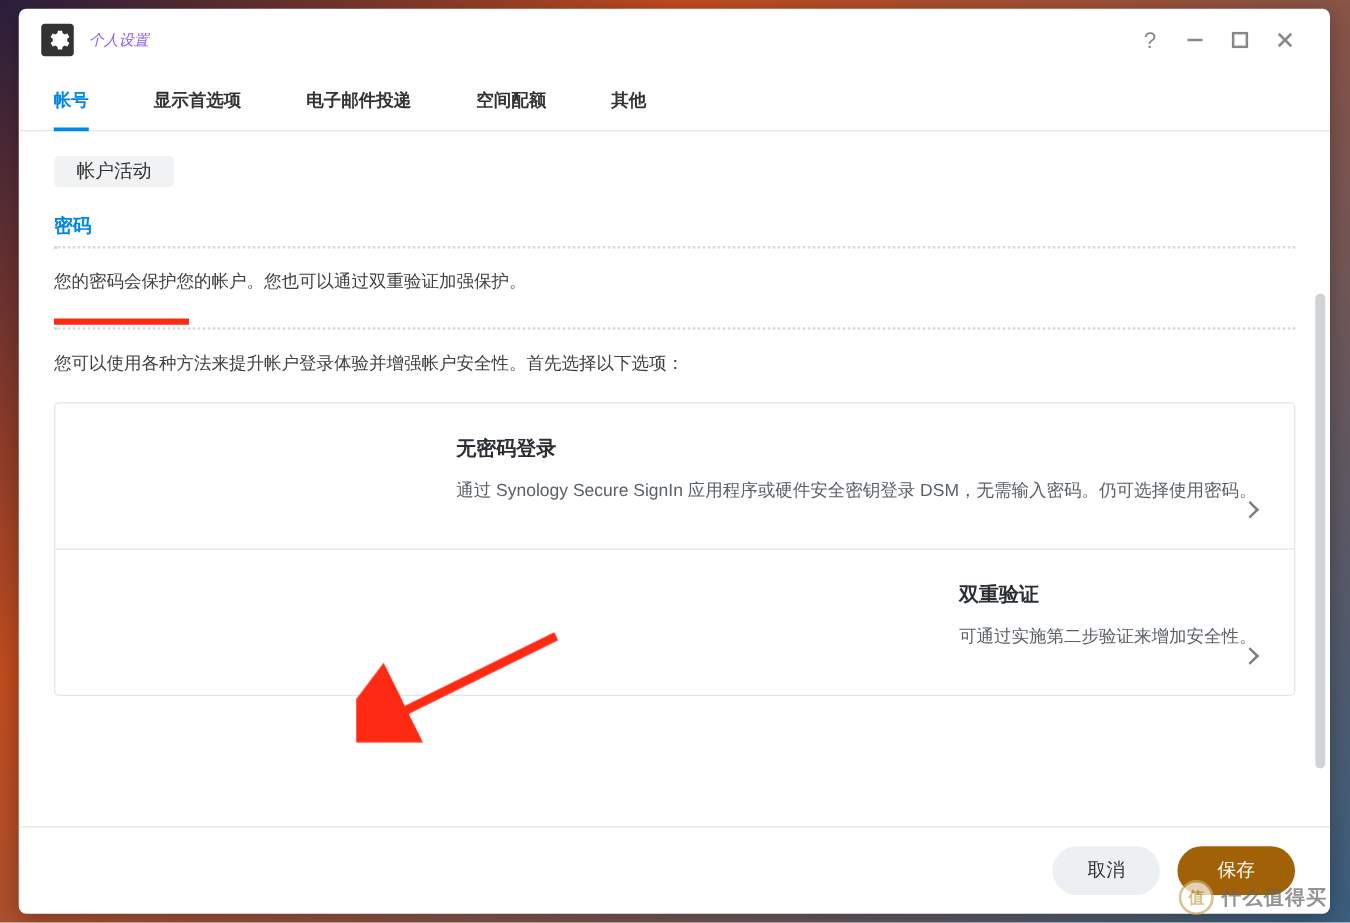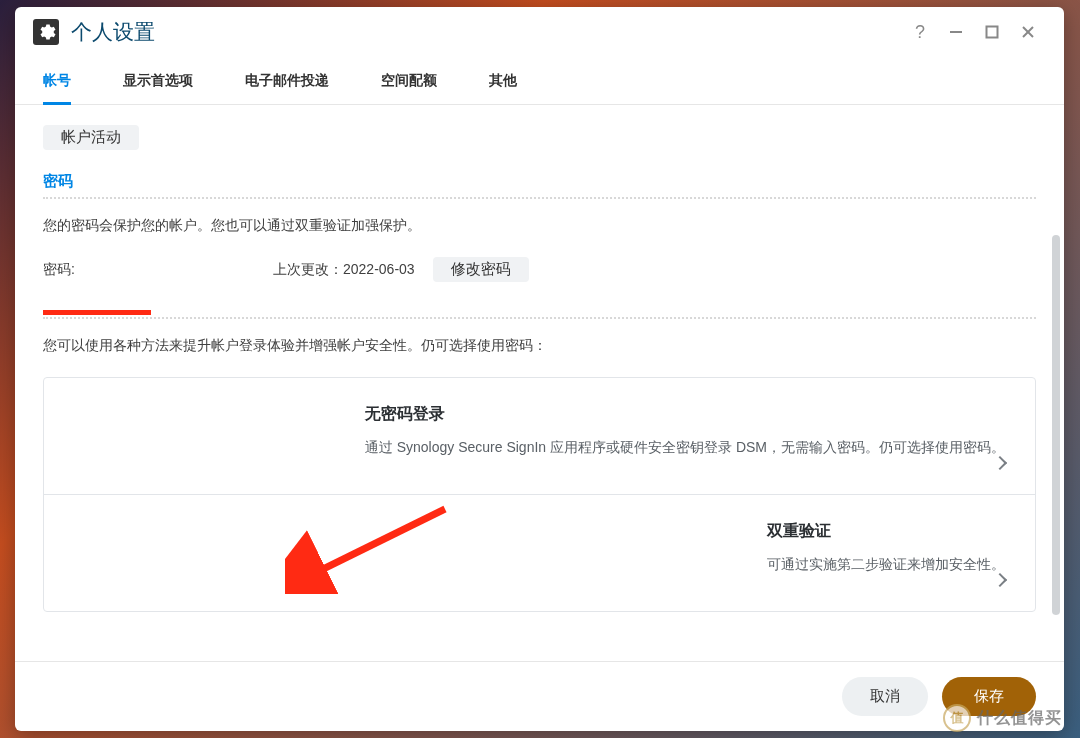--- a/index.html
+++ b/index.html
@@ -34,21 +34,21 @@
       width: 26px;
       height: 26px;
       background: #333;
       border-radius: 3px;
       display: flex;
       align-items: center;
       justify-content: center;
       margin-right: 12px;
     }
     .gear-icon svg { width: 20px; height: 20px; fill: #fff; }
-    .window-title { font-size: 21px; font-weight: 500; color: #0c4a6e; }
+    .window-title { font-size: 12px; font-weight: 500; color: #8b5cf6; font-style: italic; }
     .titlebar-spacer { flex: 1; }
     .titlebar-btn {
       width: 36px;
       height: 36px;
       display: flex;
       align-items: center;
       justify-content: center;
       color: #888;
       cursor: pointer;
       font-size: 18px;
@@ -280,31 +280,24 @@
     <div class="tab">空间配额</div>
     <div class="tab">其他</div>
   </div>
 
   <div class="content">
     <button class="btn-light">帐户活动</button>
 
     <div class="section-header">密码</div>
     <hr class="divider">
     <div class="desc-text">您的密码会保护您的帐户。您也可以通过双重验证加强保护。</div>
-    <div class="pw-row">
-      <span class="pw-label">密码:</span>
-      <span class="pw-changed">
-        <span>上次更改：</span><span>2022-06-03</span>
-      </span>
-      <button class="btn-light">修改密码</button>
-    </div>
 
     <span class="red-underline"></span>
     <hr class="divider">
-    <div class="desc-text">您可以使用各种方法来提升帐户登录体验并增强帐户安全性。仍可选择使用密码：</div>
+    <div class="desc-text">您可以使用各种方法来提升帐户登录体验并增强帐户安全性。首先选择以下选项：</div>
 
     <div class="login-methods">
       <div class="method-item">
         <div class="method-text">
           <div class="method-title">无密码登录</div>
           <div class="method-desc">通过 Synology Secure SignIn 应用程序或硬件安全密钥登录 DSM，无需输入密码。仍可选择使用密码。</div>
         </div>
         <div class="chevron"></div>
       </div>
       <div class="method-item">

